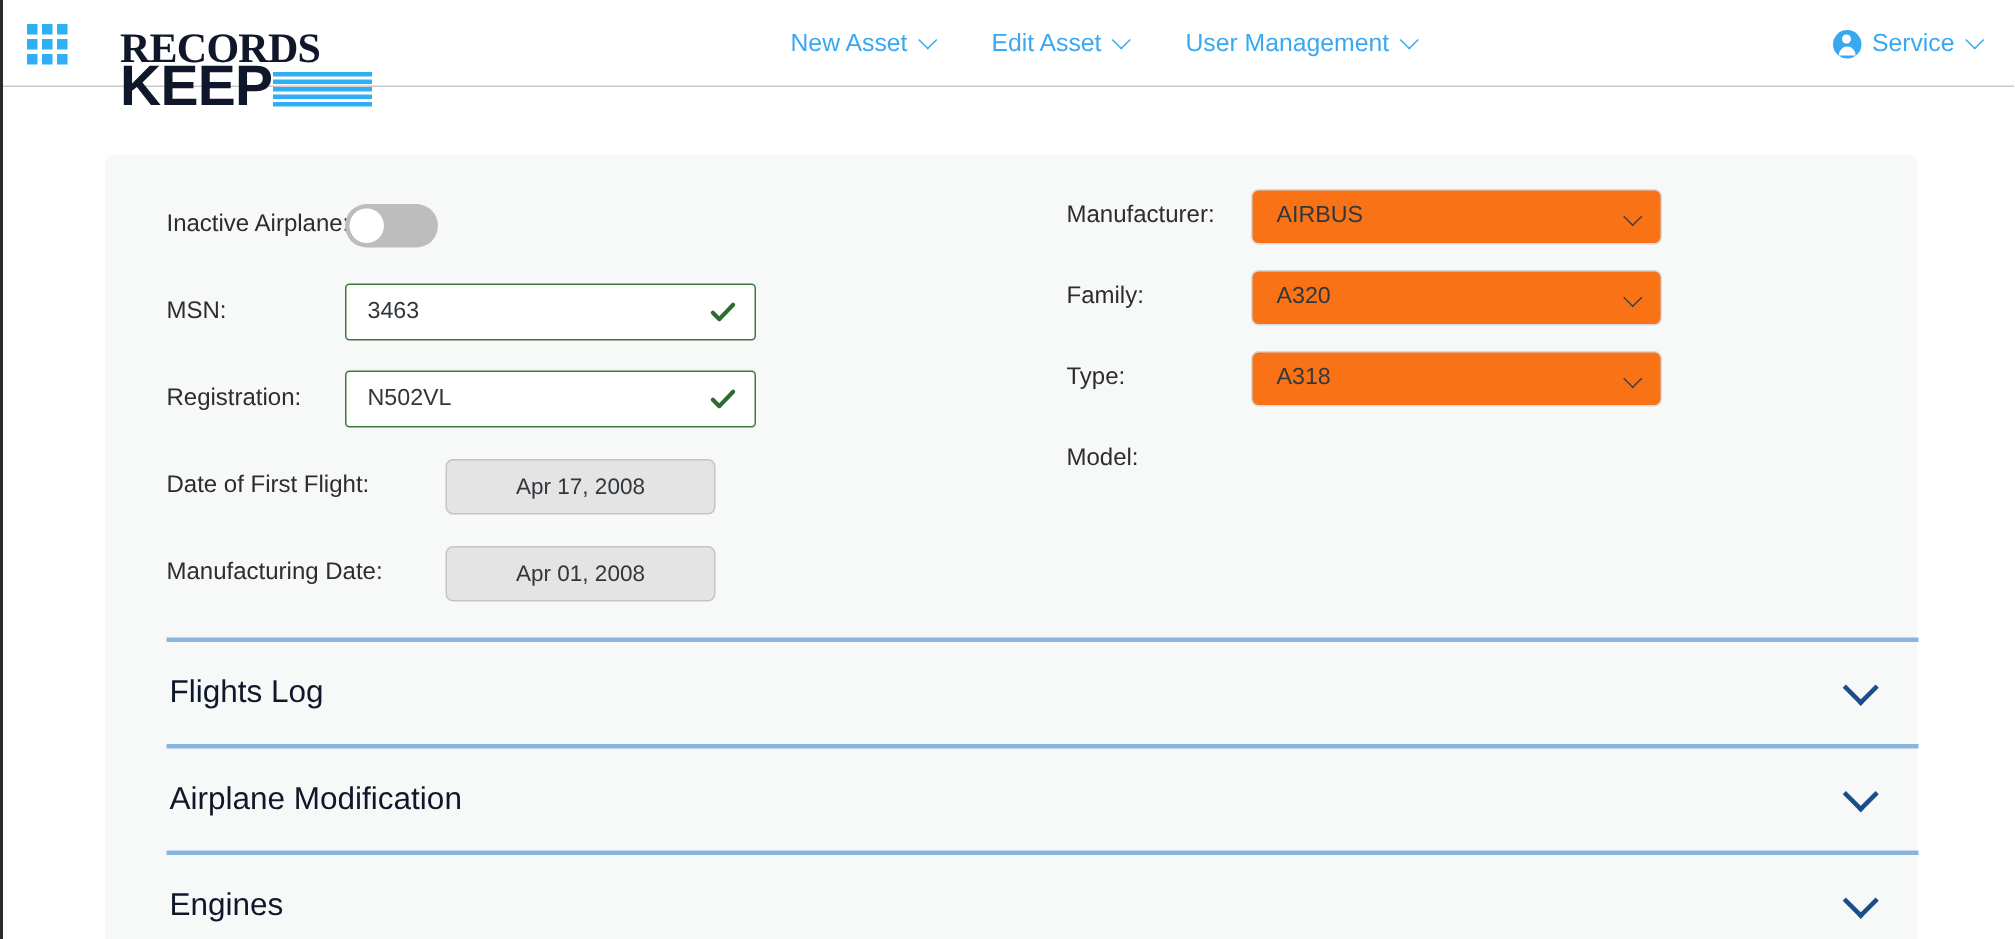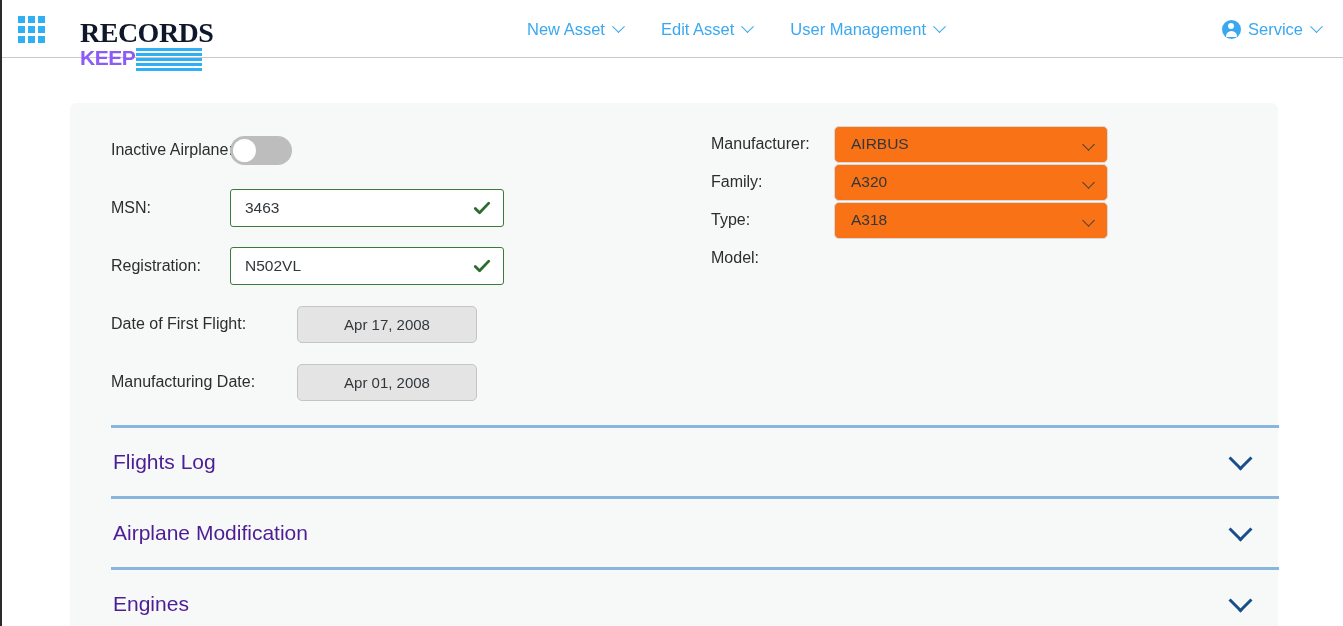--- a/index.html
+++ b/index.html
@@ -56,24 +56,24 @@
     font-weight: 700;
     letter-spacing: -0.5px;
     color: #0f172a;
     line-height: 26px;
     display: block;
     margin-top: 16px;
   }
   #logo .l-row2 { display: flex; align-items: center; line-height: 24px; }
   #logo .l-keep {
     font-family: "Liberation Sans", sans-serif;
-    font-size: 21px;
+    font-size: 38px;
     font-weight: 700;
     letter-spacing: -0.5px;
-    color: #8b5cf6;
+    color: #0f172a;
     display: block;
   }
   #logo .l-stripes {
     display: flex; flex-direction: column; justify-content: center;
     gap: 2.5px;
     margin-left: 1px;
     padding-top: 2px;
   }
   #logo .l-stripes b { display: block; width: 66px; height: 2.6px; background: #2fb0f5; }
 
@@ -155,21 +155,21 @@
 
   .col-left  { position: absolute; left: 41px;  top: 28px; }
   .col-right { position: absolute; left: 641px; top: 22px; }
 
   .frow {
     display: flex;
     align-items: center;
     height: 38px;
   }
   .frow-l { margin-bottom: 20px; }
-  .frow-r { }
+  .frow-r { margin-bottom: 16px; }
 
   .flabel {
     font-size: 16px;
     color: #2d2d2d;
     white-space: nowrap;
   }
   .col-left  .flabel { width: 119px; }
   .col-right .flabel { width: 123px; }
 
   
@@ -264,21 +264,21 @@
   .acc-section {
     border-top: 3px solid #8ab6de;
     height: 71px;
     display: flex;
     align-items: center;
     justify-content: space-between;
     cursor: pointer;
   }
   .acc-title {
     font-size: 21px;
-    color: #4c1d95;
+    color: #0f172a;
     padding-left: 2px;
   }
   .acc-chev {
     width: 17px; height: 17px;
     border-right: 3.4px solid #1a4e8a;
     border-bottom: 3.4px solid #1a4e8a;
     transform: rotate(45deg);
     margin-right: 30px;
     margin-top: -8px;
   }

